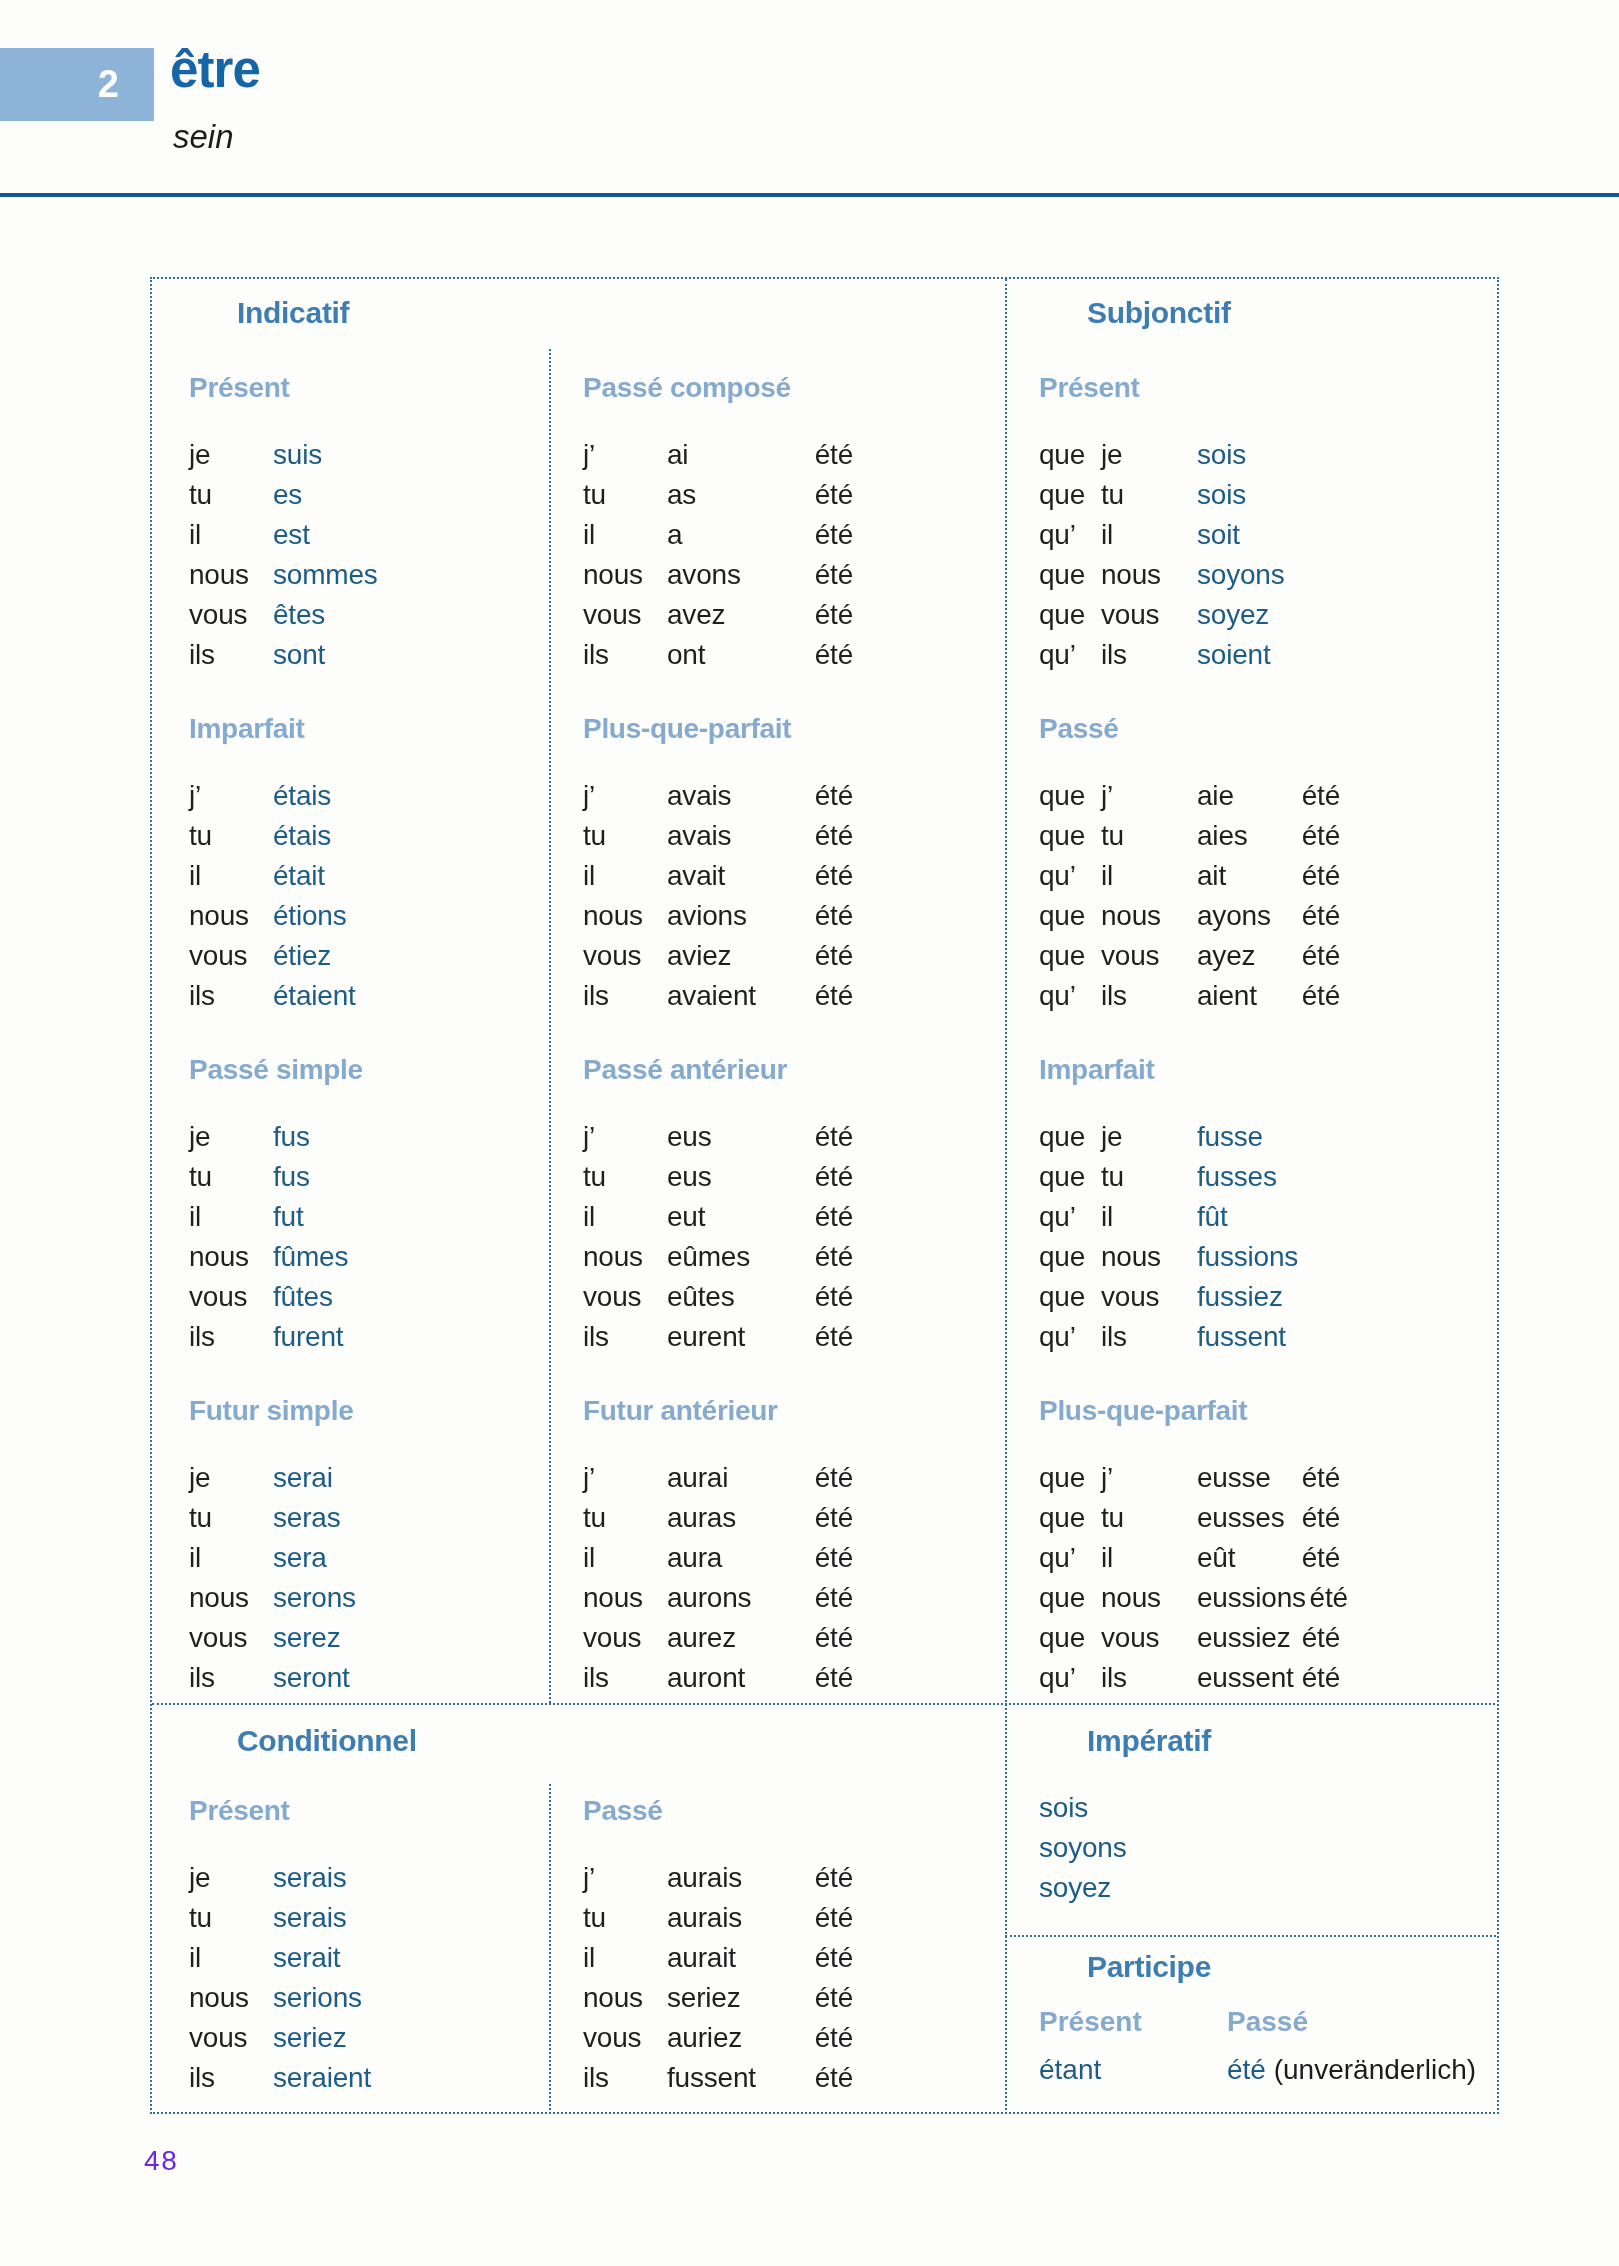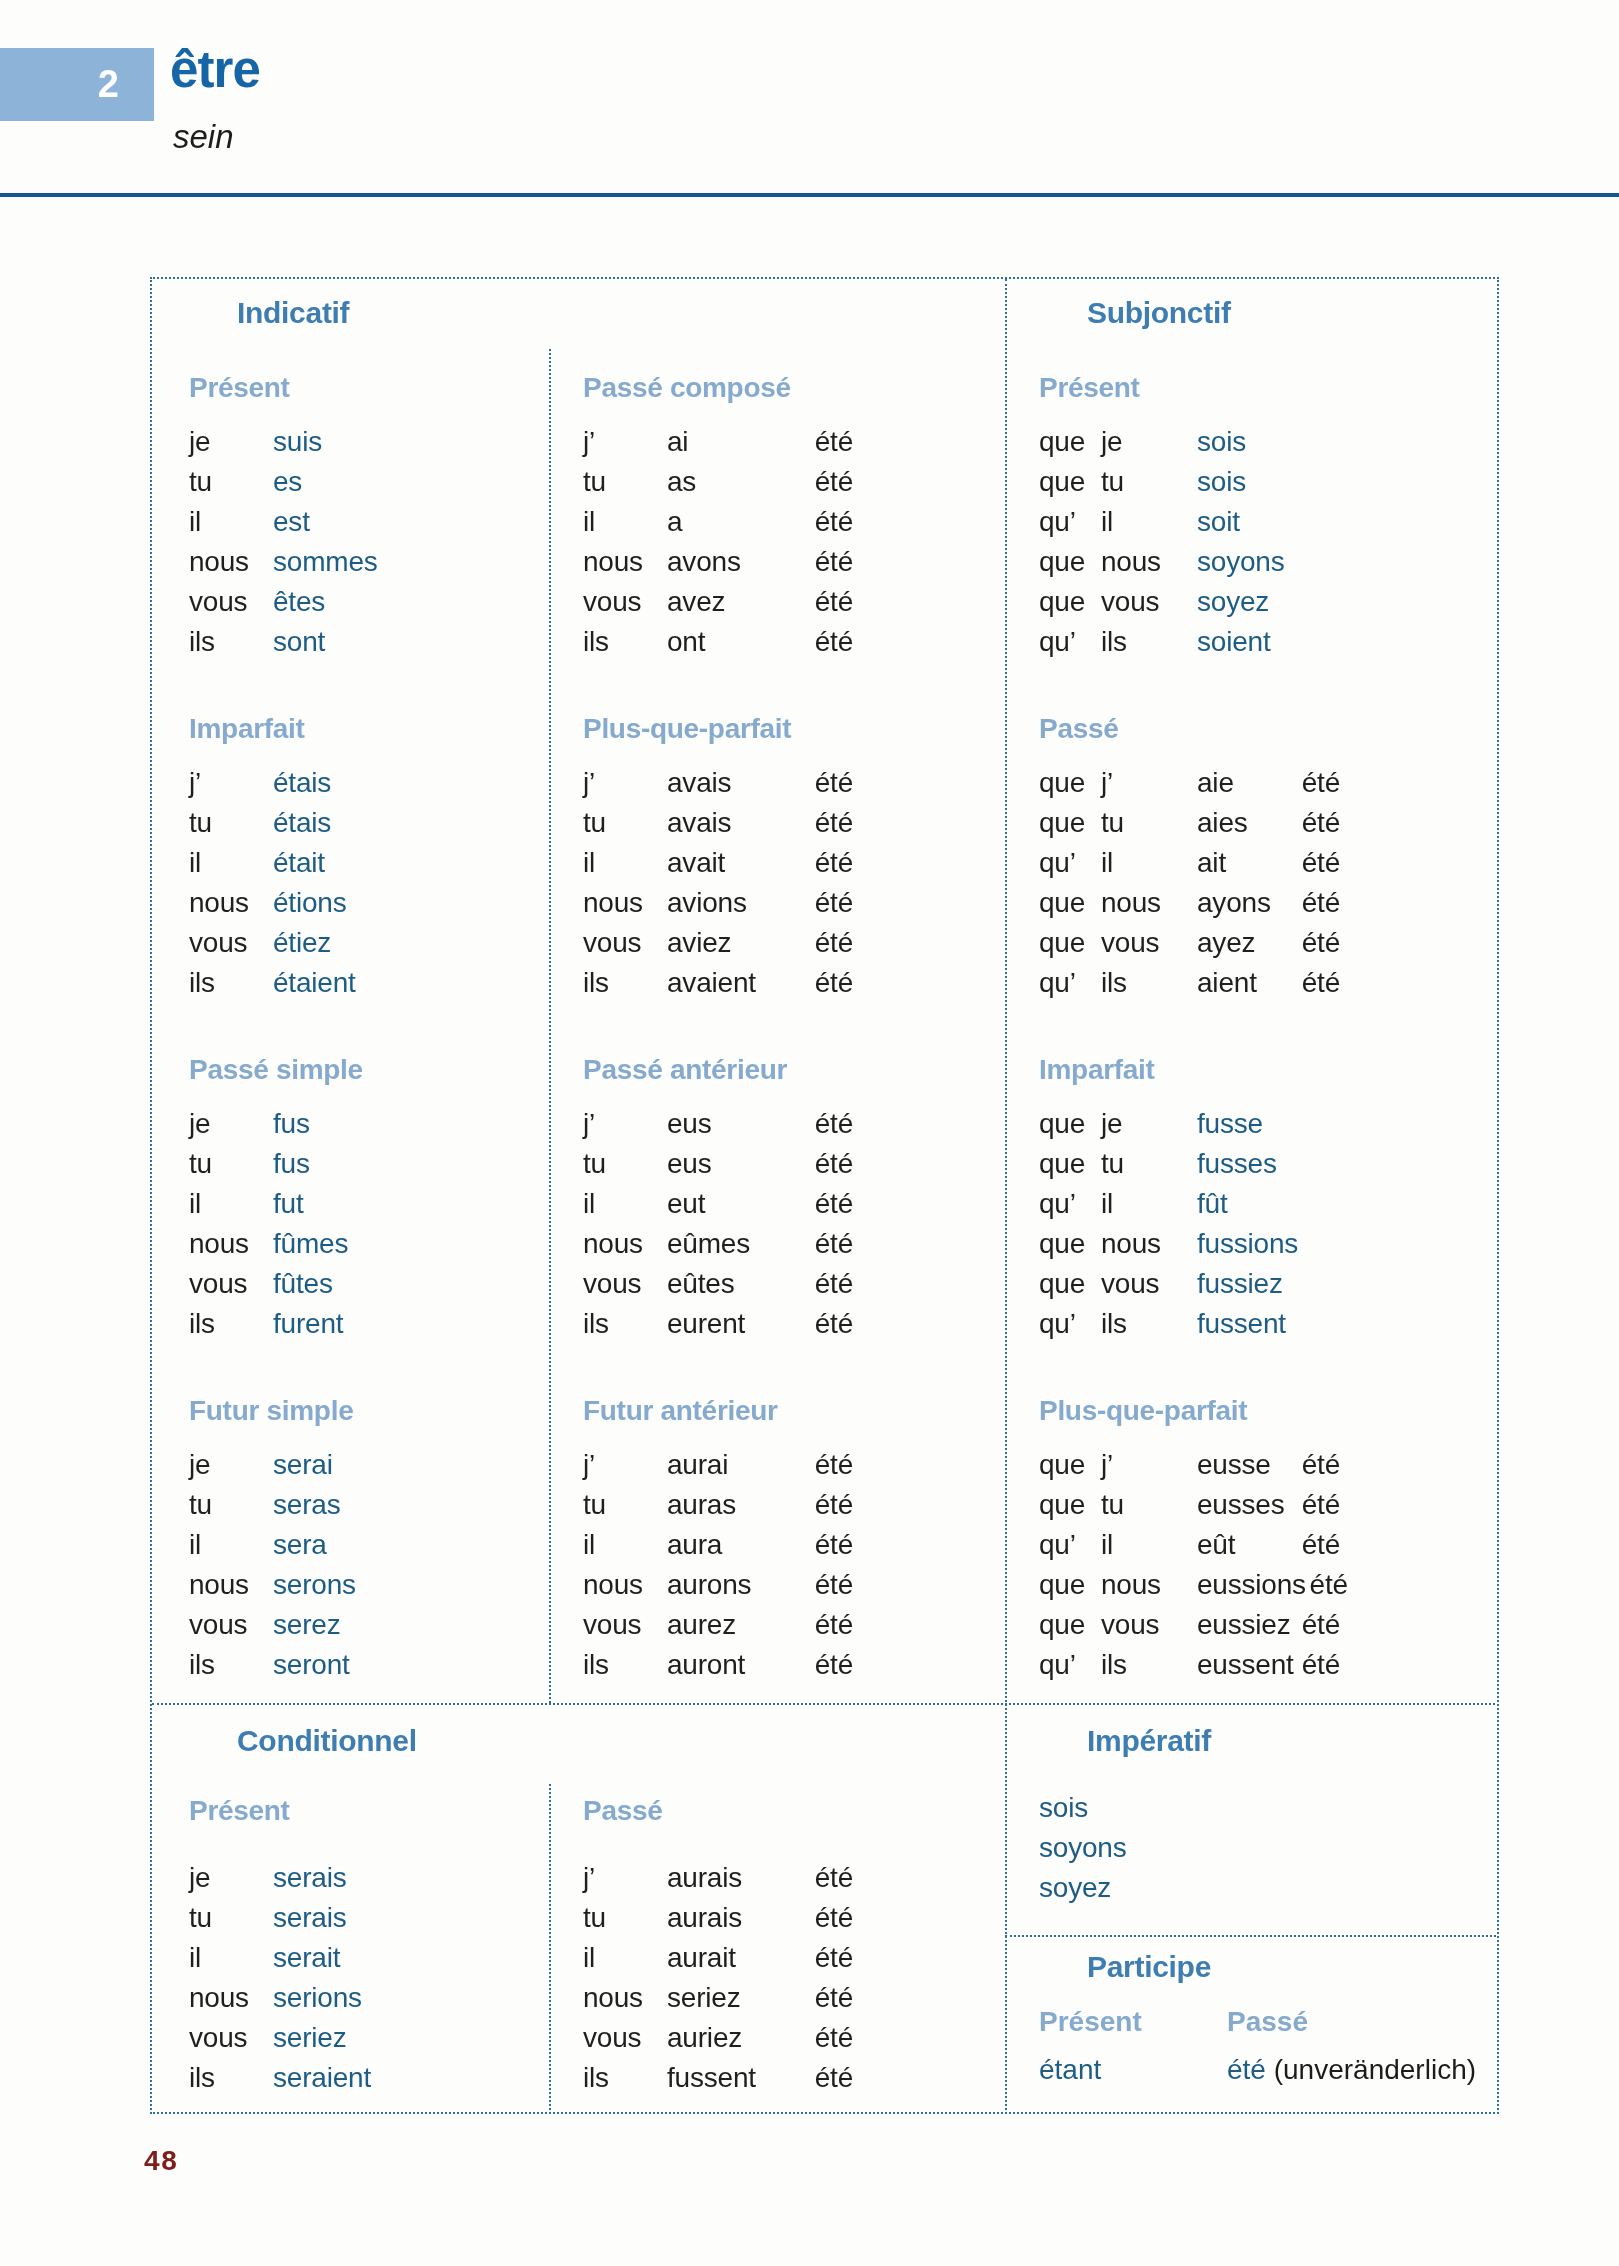--- a/index.html
+++ b/index.html
@@ -50,41 +50,41 @@
   .mood-heading{
     position:absolute;
     font-size:30px;font-weight:bold;color:#3d7db2;
     line-height:33px;letter-spacing:-0.3px;margin-left:48px;
   }
   .tense{position:absolute;}
   .tense-label{
     font-size:28px;font-weight:bold;color:#85aacd;
     line-height:31px;letter-spacing:-0.3px;
   }
-  .rows{margin-top:19px;}
+  .rows{margin-top:32px;}
   .rows.cond{margin-top:32px;}
   .row{white-space:nowrap;line-height:40px;font-size:28px;letter-spacing:-0.2px;}
   .cell{display:inline-block;vertical-align:top;}
   .c-conj{min-width:62px;}
   .c-pro{min-width:84px;}
   .c-pro2{min-width:96px;}
   .c-aux{min-width:144px;padding-right:3.7px;}
   .c-aux2{min-width:101px;padding-right:3.7px;}
   .hl{color:#1d5c85;}
   .bare-rows .row{line-height:40px;}
   
   .participe-sub{
     position:absolute;font-size:28px;font-weight:bold;color:#85aacd;line-height:31px;
   }
   .participe-form{position:absolute;font-size:28px;line-height:33px;}
   .note{color:#1c1c1c;}
   
   .page-number{
     position:absolute;left:144px;top:2145px;
-    font-size:28px;font-weight:700;letter-spacing:1.8px;color:#7f1d1d;
+    font-size:28px;font-weight:400;letter-spacing:1.8px;color:#6d28d9;
   }
 </style>
 </head>
 <body>
 
 <div class="page">
 
   <div class="unit-badge">2</div>
   <div class="verb-title">être</div>
   <div class="verb-translation">sein</div>

